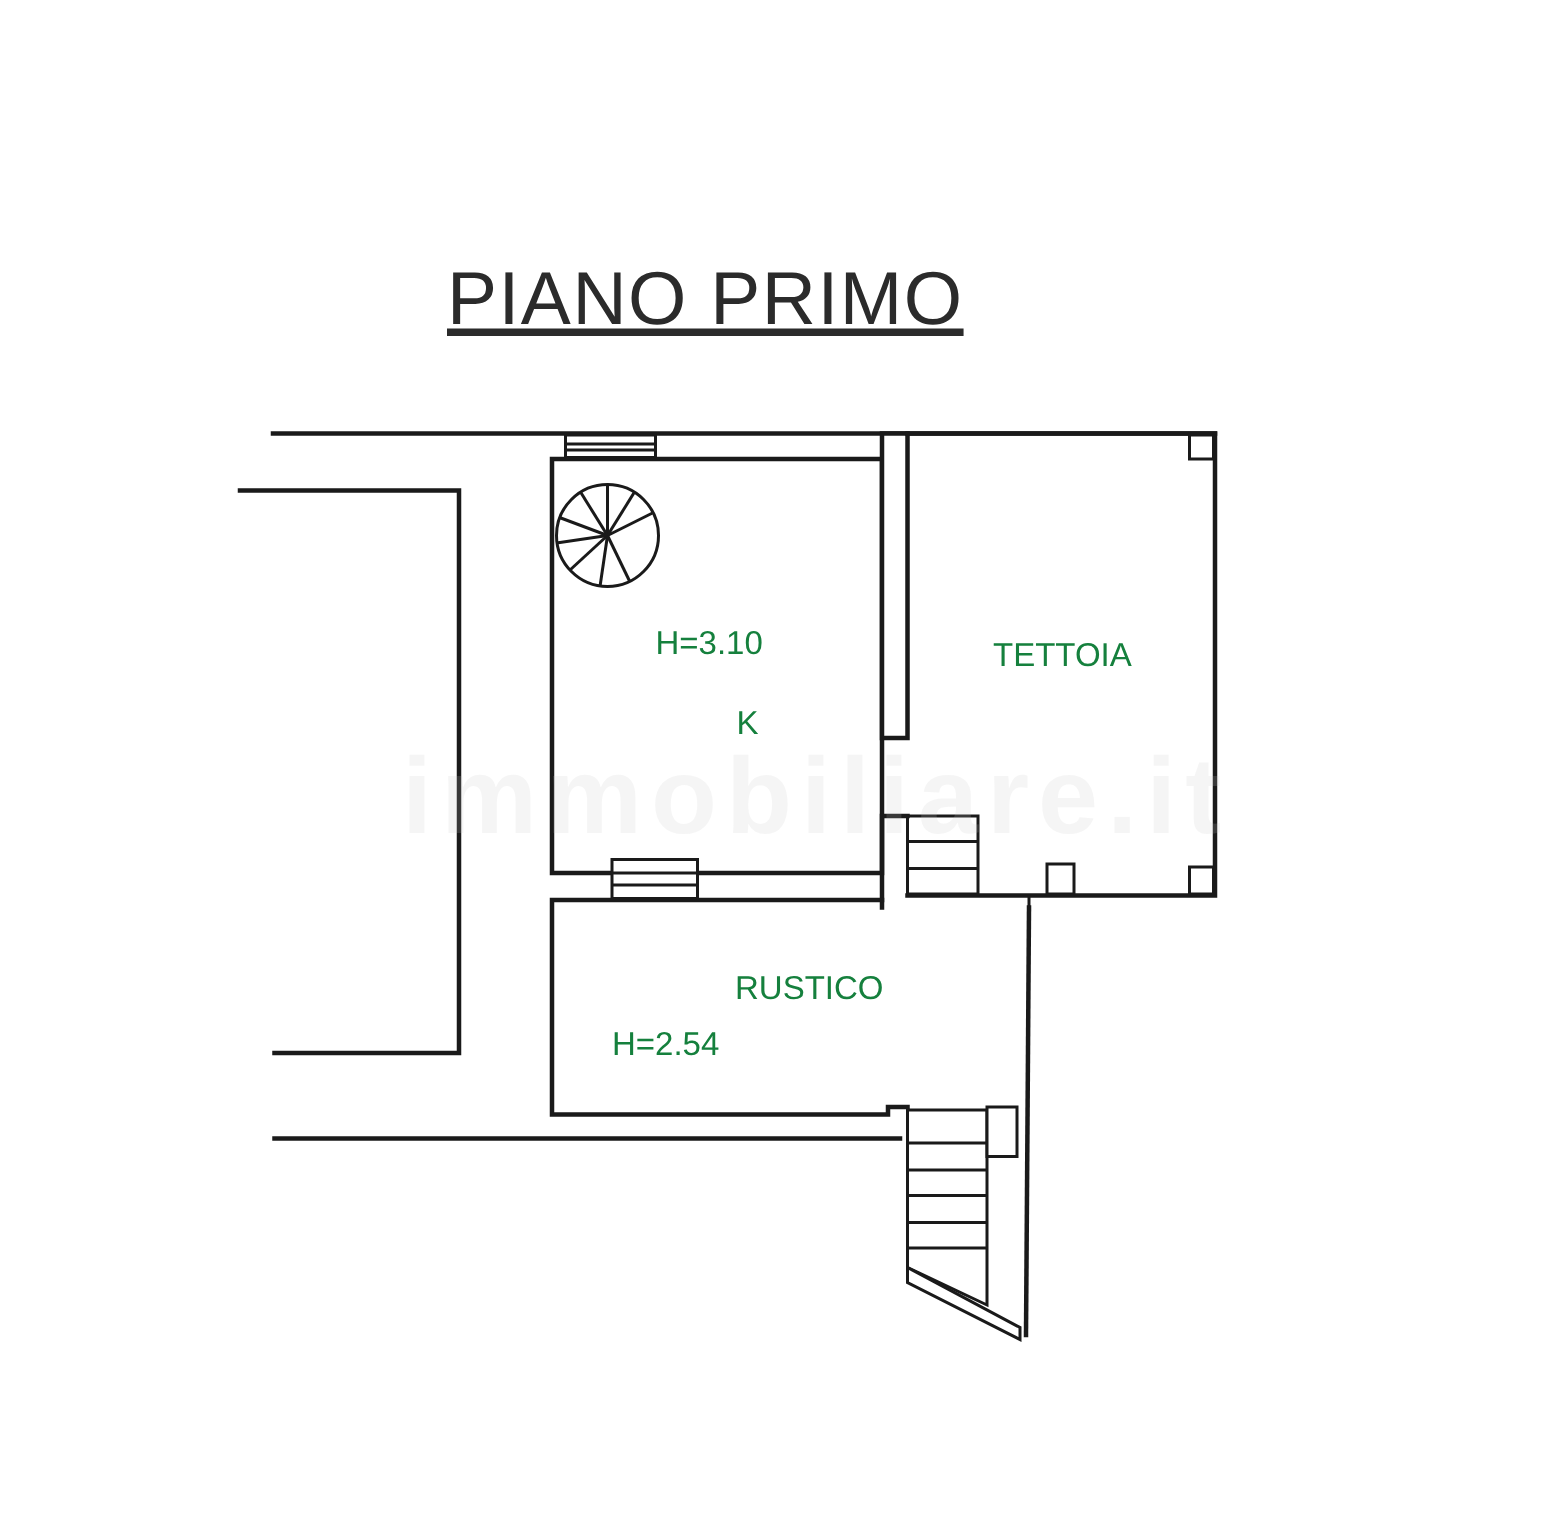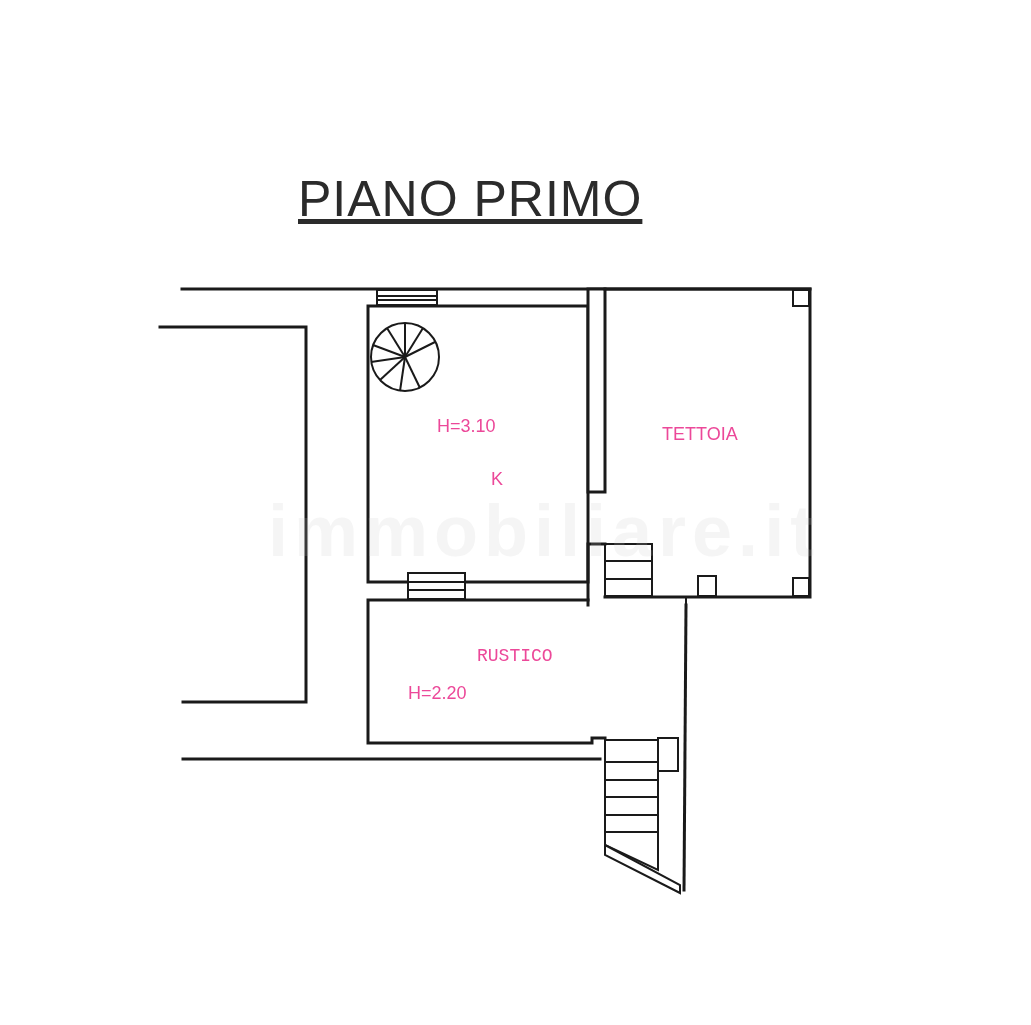--- a/index.html
+++ b/index.html
@@ -2,21 +2,21 @@
 <html><head>
 <meta charset="utf-8">
 <style>
   html, body { margin: 0; padding: 0; background: #ffffff; }
   body { width: 1031px; height: 1025px; position: relative; overflow: hidden; font-family: "Liberation Sans", sans-serif; }
   #plan { position: absolute; left: 0; top: 0; }
   .wall { stroke: #1a1a1a; stroke-width: 3; fill: none; stroke-linecap: square; }
   .thin { stroke: #1a1a1a; stroke-width: 2; fill: none; }
   .fillwhite { fill: #ffffff; }
   .title { position: absolute; left: 298px; top: 170px; font-size: 50px; color: #2b2b2b; letter-spacing: 1px; white-space: nowrap; text-decoration: underline; }
-  .lbl { position: absolute; font-size: 18px; color: #ec4899; white-space: nowrap; }
+  .lbl { position: absolute; font-size: 22px; color: #15803d; white-space: nowrap; }
   .watermark { position: absolute; left: 268px; top: 490px; font-size: 72px; font-weight: bold; color: rgba(200,200,200,0.18); letter-spacing: 6px; white-space: nowrap; text-align: right; }
 </style>
 </head>
 <body>
 
 <svg id="plan" width="1031" height="1025" viewBox="0 0 1031 1025">
 
   <line class="wall" x1="182" y1="289" x2="810" y2="289"></line>
 
   <polyline class="wall" points="160,327 306,327 306,702 183,702"></polyline>
@@ -76,14 +76,14 @@
   </g>
 </svg>
 
 <div class="watermark">immobiliare.it</div>
 
 <div class="title">PIANO PRIMO</div>
 
 <div class="lbl" style="left:437px; top:416px;">H=3.10</div>
 <div class="lbl" style="left:491px; top:469px;">K</div>
 <div class="lbl" style="left:662px; top:424px;text-align:center;">TETTOIA</div>
-<div class="lbl" style="left:477px; top:646px;font-family:Liberation Mono, monospace;">RUSTICO</div>
-<div class="lbl" style="left:408px; top:683px;">H=2.20</div>
+<div class="lbl" style="left:490px; top:646px;">RUSTICO</div>
+<div class="lbl" style="left:408px; top:683px;">H=2.54</div>
 
 </body></html>

